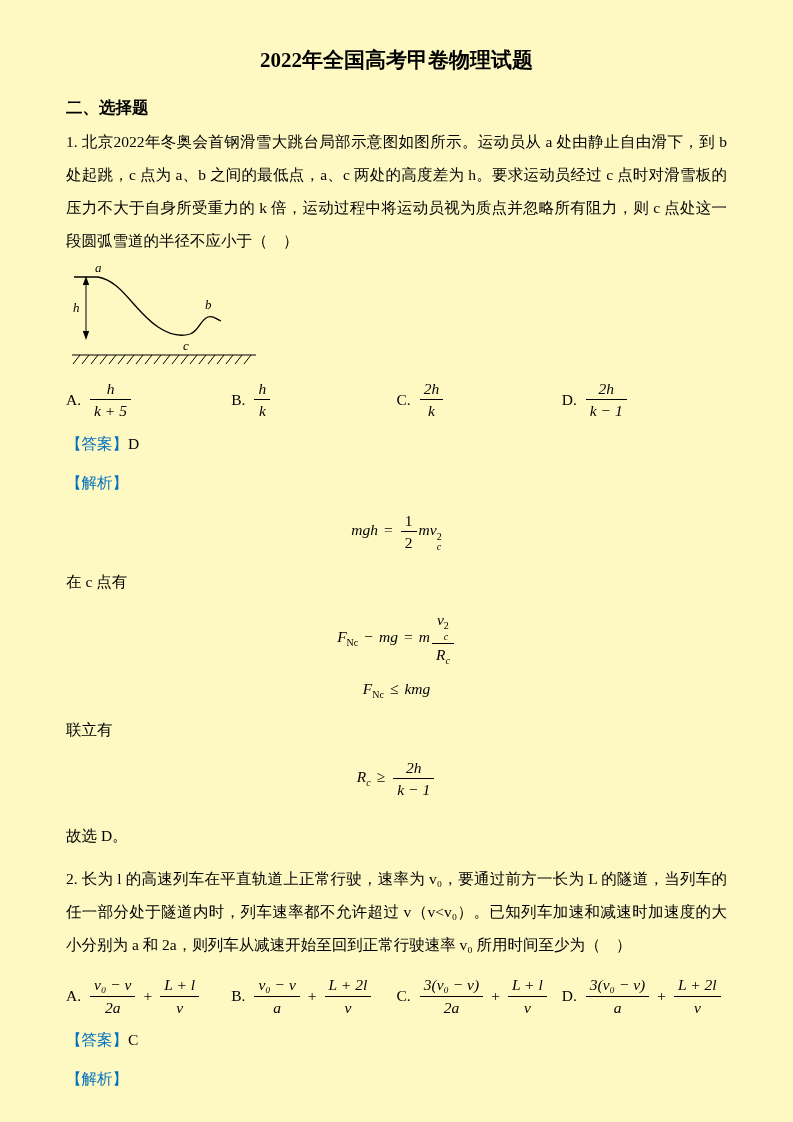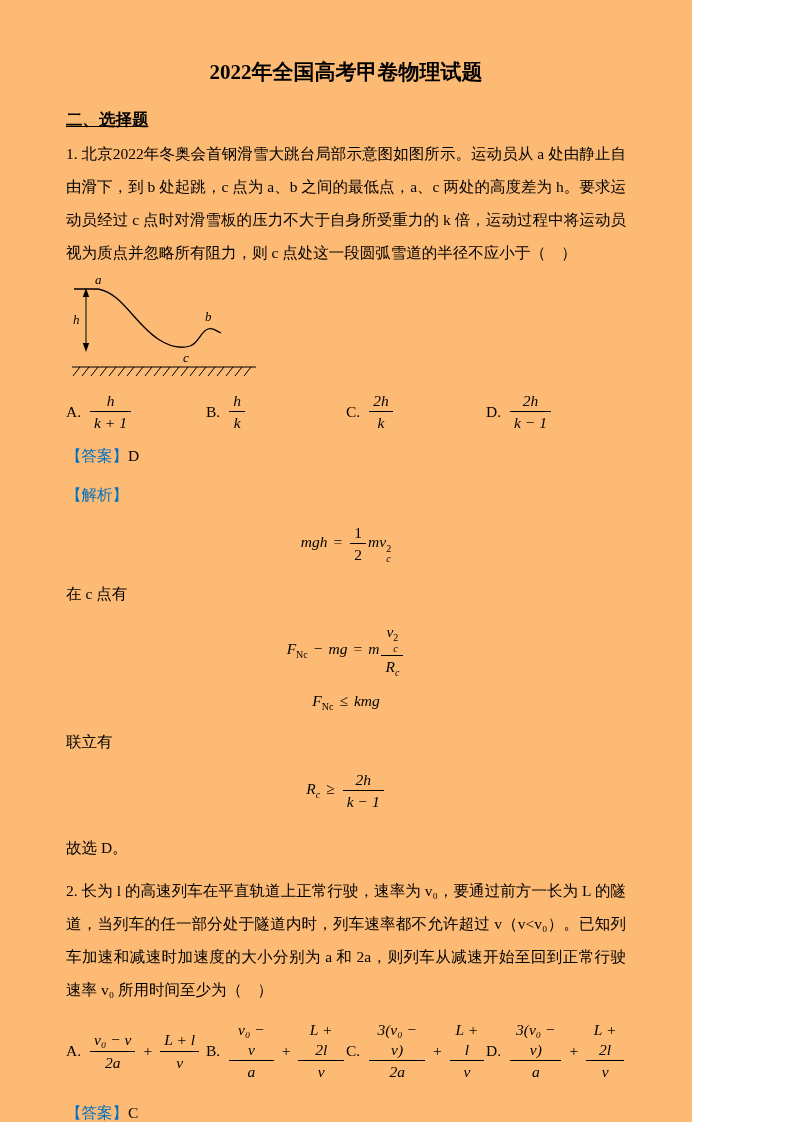--- a/index.html
+++ b/index.html
@@ -3,37 +3,36 @@
 <meta charset="utf-8">
 <style>
   * { margin: 0; padding: 0; box-sizing: border-box; }
   html, body { background: #ffffff; }
   body {
     width: 793px;
     font-family: "Liberation Serif", "DejaVu Serif", serif;
     color: #000;
   }
   .page {
-    width: 692px;
+    width: 793px;
     height: 1122px;
     overflow: hidden;
-    background: #fdba74;
-    padding: 58px 66px 40px 66px;
+    background: #fef9c3;
+    padding: 46px 66px 40px 66px;
   }
   .title {
     font-size: 21px;
     font-weight: bold;
     text-align: center;
     margin-bottom: 22px;
   }
   .section {
     font-size: 16.5px;
     font-weight: bold;
     margin: 23px 0 6px 0;
-    text-decoration: underline;
   }
   .stem {
     font-size: 15.5px;
     line-height: 33px;
     text-align: justify;
     margin-top: 2px;
   }
   .figure { margin: 4px 0 0 2px; height: 110px; }
   .fig-label { font-style: italic; font-size: 13px; font-family: "Liberation Serif", serif; }
 
@@ -105,21 +104,21 @@
       <text x="137" y="48" class="fig-label">b</text>
       <text x="115" y="89" class="fig-label">c</text>
     </svg>
   </div>
 
   <div class="options-row">
     <div class="option">
       <span class="opt-label">A.</span>
       <span class="frac">
         <span class="fnum it">h</span>
-        <span class="fden it">k + 1</span>
+        <span class="fden it">k + 5</span>
       </span>
     </div>
     <div class="option">
       <span class="opt-label">B.</span>
       <span class="frac">
         <span class="fnum it">h</span>
         <span class="fden it">k</span>
       </span>
     </div>
     <div class="option">
@@ -228,20 +227,20 @@
           <span class="fden it">a</span>
         </span>
       <span class="plus">+</span>
       <span class="frac">
           <span class="fnum it">L + 2l</span>
           <span class="fden it">v</span>
         </span>
     </div>
   </div>
 
-  <div class="line" style="margin-top:14px;">
+  <div class="line" style="margin-top:6px;">
     <span class="blue">【答案】</span><span>C</span>
   </div>
   <div class="line">
     <span class="blue">【解析】</span>
   </div>
 
 </div>
 
 </body></html>

